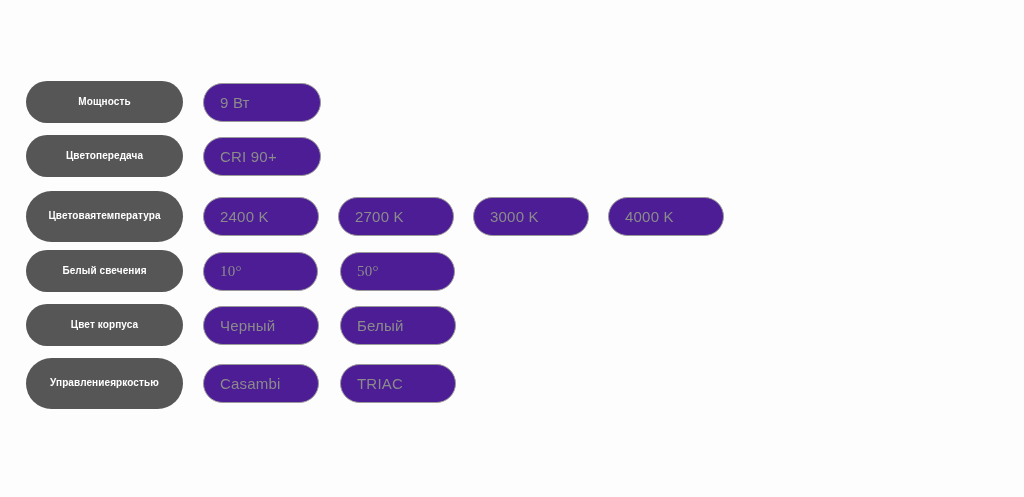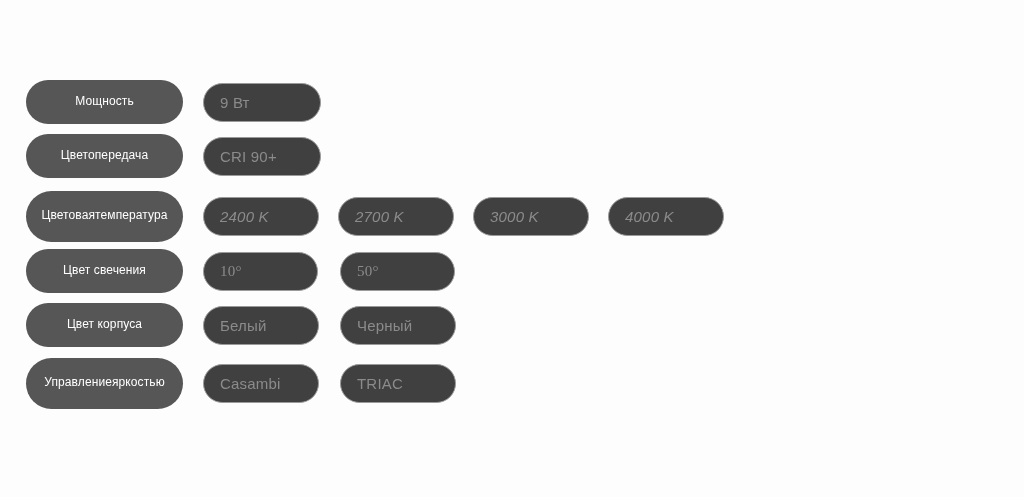--- a/index.html
+++ b/index.html
@@ -46,56 +46,56 @@
     position: absolute;
     left: 26px;
     width: 157px;
     background: #565656;
     color: #ffffff;
     border-radius: 40px;
     display: flex;
     align-items: center;
     justify-content: center;
     text-align: center;
-    font-size: 12px;
-    font-weight: 400;
+    font-size: 10px;
+    font-weight: 700;
     line-height: 1.32;
     letter-spacing: .1px;
     padding: 14px 8px;
     min-height: 37px;
     user-select: none;
   }
   .row-2 .row-label,
   .row-5 .row-label { min-height: 51px; }
 
   
   .options {
     position: absolute;
     left: 203px;
     display: flex;
     align-items: center;
   }
   .option-chip {
     height: 39px;
     border: 1.4px solid #9a9a9a;
     border-radius: 22px;
-    background: #404040;
+    background: #4c1d95;
     color: #8b8b8b;
     font-size: 15px;
     font-weight: 400;
     letter-spacing: .2px;
     display: flex;
     align-items: center;
     padding: 0 0 0 16px;
     white-space: nowrap;
     user-select: none;
   }
 
   
-  .chips-wide   .option-chip { width: 116px; margin-right: 19px; font-style: italic; }
+  .chips-wide   .option-chip { width: 116px; margin-right: 19px; }
   .chips-angle  .option-chip { width: 115px; margin-right: 22px; font-family: Liberation Serif, serif; }
   .chips-pair   .option-chip { width: 116px; margin-right: 21px; }
   .chips-single .option-chip { width: 118px; margin-right: 0; }
 
   .option-chip:last-child { margin-right: 0; }
 </style>
 </head>
 <body>
 
 <div class="spec-table">
@@ -122,32 +122,32 @@
     </div>
     <div class="options chips-wide">
       <div class="option-chip">2400 K</div>
       <div class="option-chip">2700 K</div>
       <div class="option-chip">3000 K</div>
       <div class="option-chip">4000 K</div>
     </div>
   </div>
 
   <div class="spec-row row-3">
-    <div class="row-label">Цвет свечения</div>
+    <div class="row-label">Белый свечения</div>
     <div class="options chips-angle">
       <div class="option-chip">10°</div>
       <div class="option-chip">50°</div>
     </div>
   </div>
 
   <div class="spec-row row-4">
     <div class="row-label">Цвет корпуса</div>
     <div class="options chips-pair">
+      <div class="option-chip">Черный</div>
       <div class="option-chip">Белый</div>
-      <div class="option-chip">Черный</div>
     </div>
   </div>
 
   <div class="spec-row row-5">
     <div class="row-label">
       <span>Управление</span>
         <br>
       <span>яркостью</span>
     </div>
     <div class="options chips-pair">

